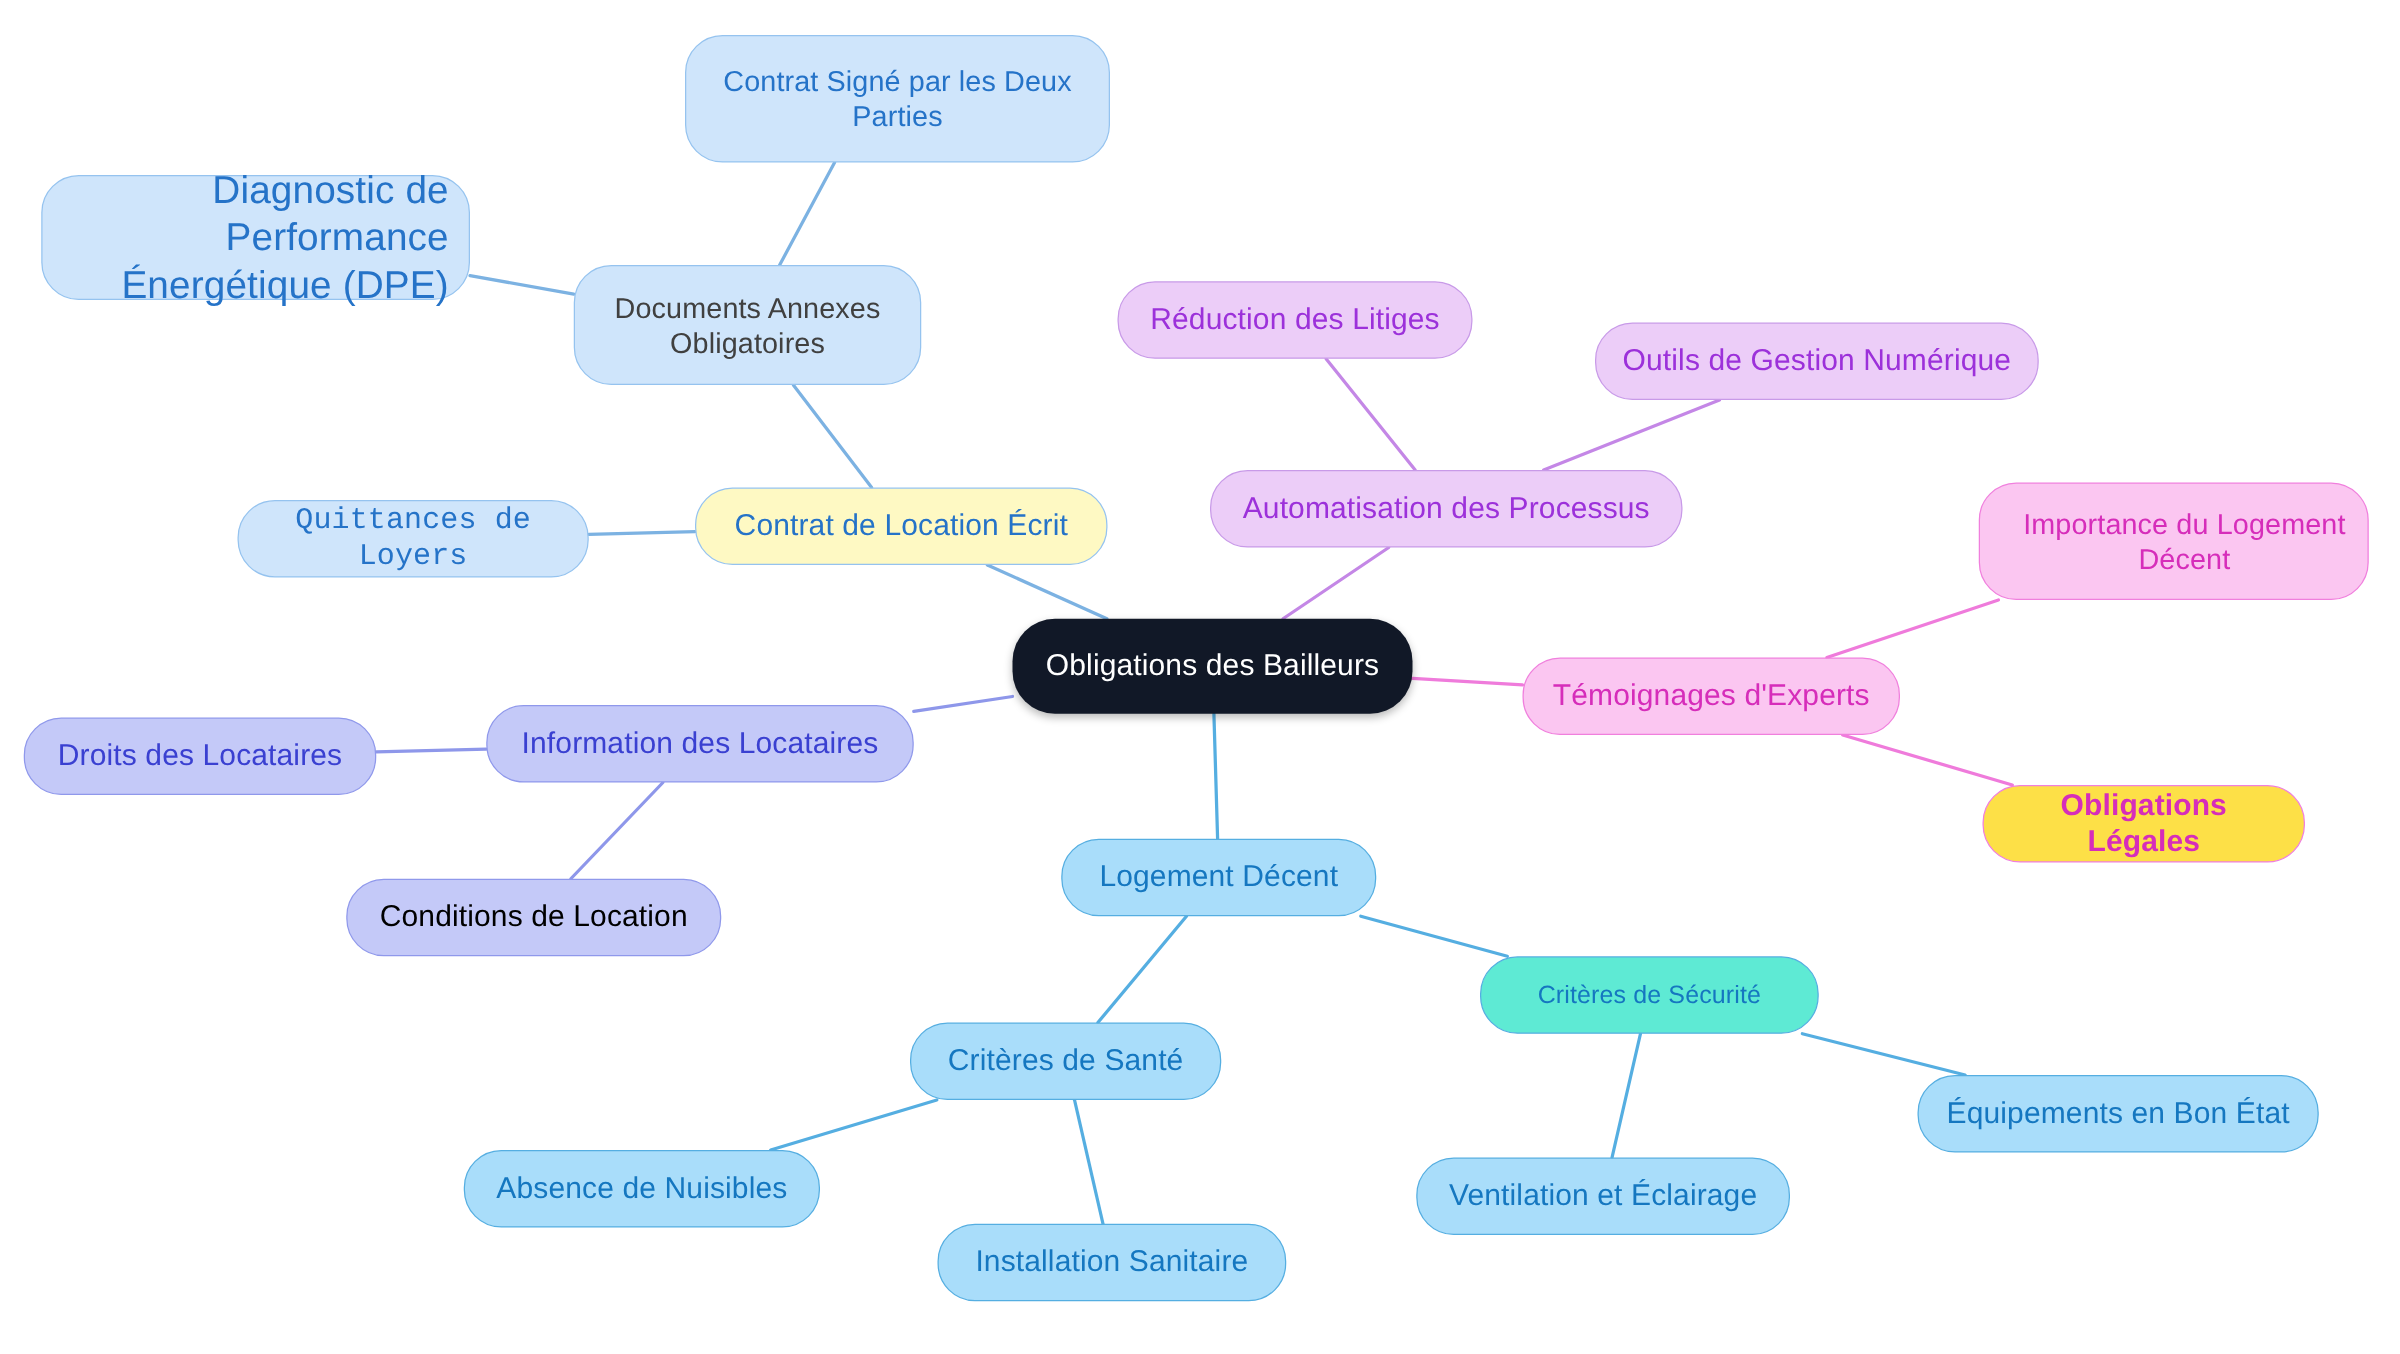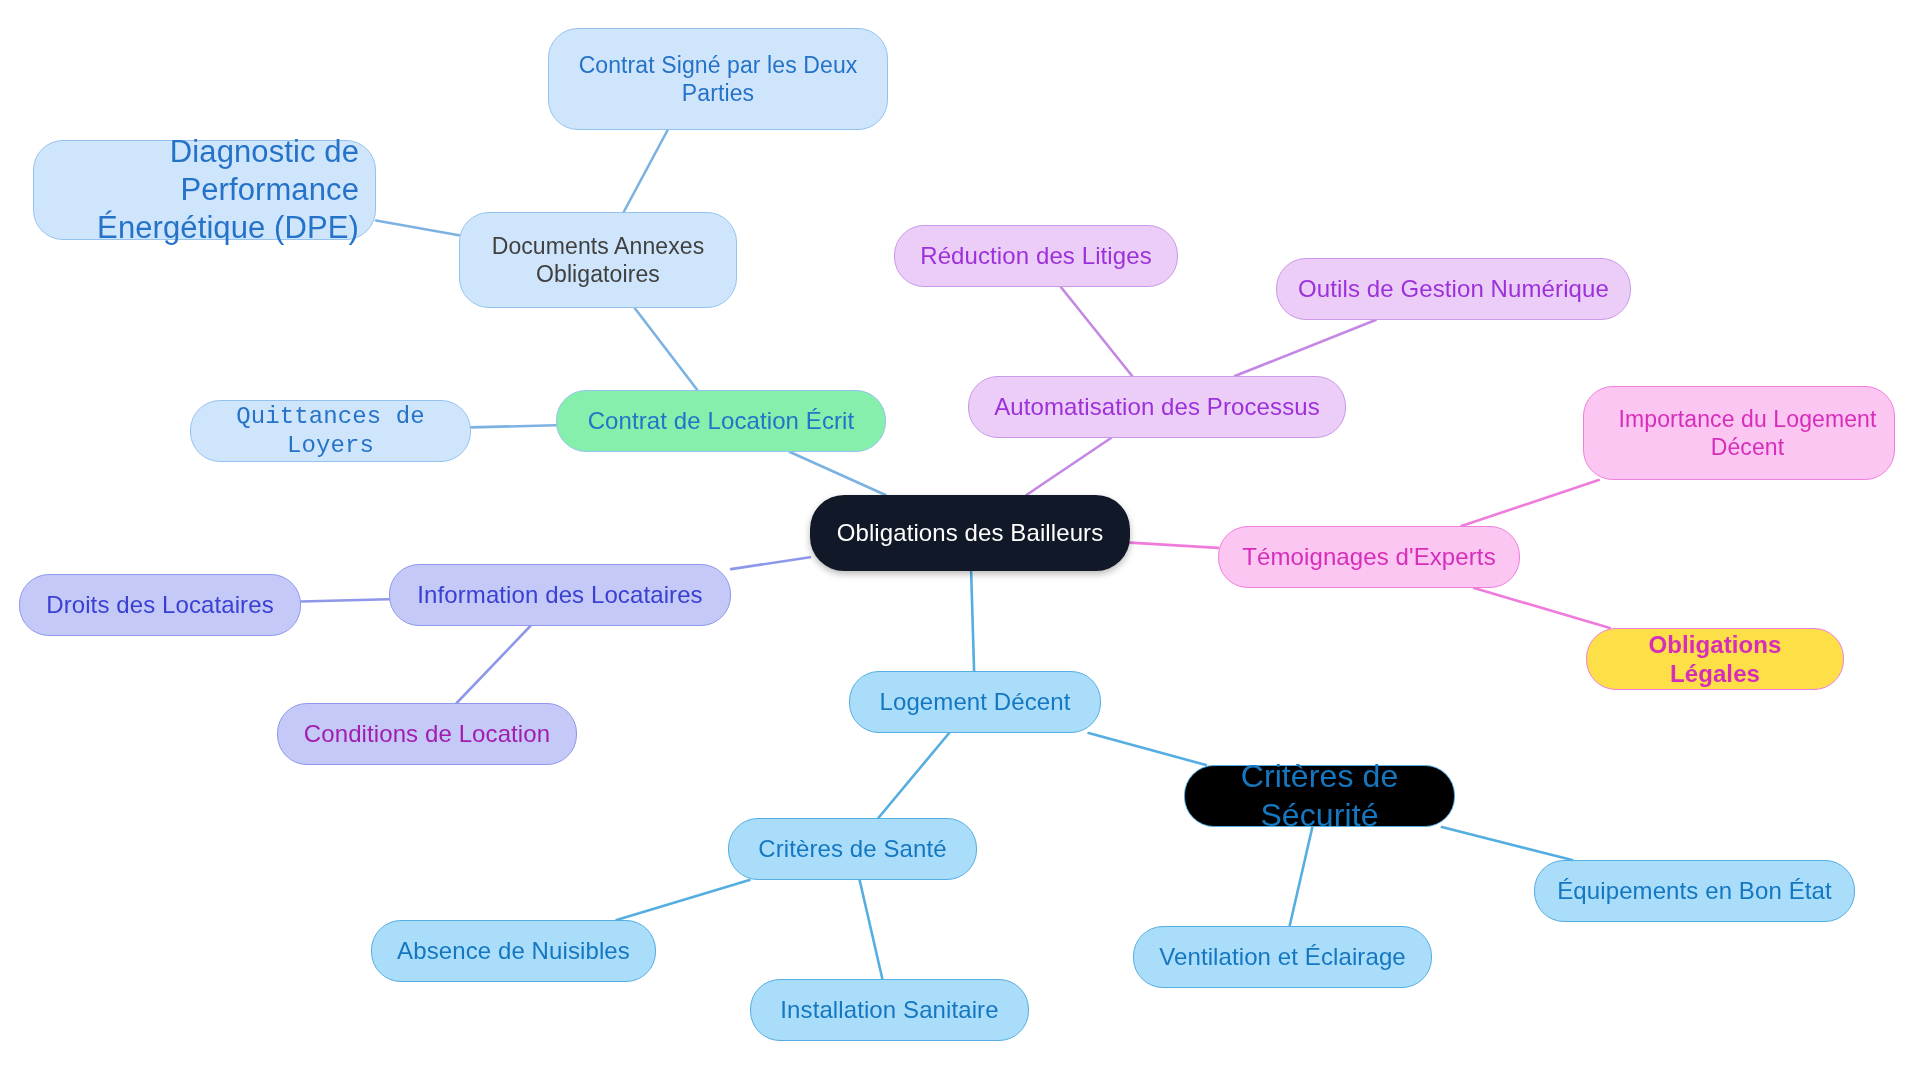--- a/index.html
+++ b/index.html
@@ -70,39 +70,39 @@
       <line x1="971.1242603550296" y1="571" x2="974.0828402366864" y2="671" stroke="#55aee1" stroke-width="2.6" stroke-linecap="round"></line>
       <line x1="949.1666666666666" y1="733" x2="878.3333333333334" y2="818" stroke="#55aee1" stroke-width="2.6" stroke-linecap="round"></line>
       <line x1="749.4705882352941" y1="880" x2="616.5294117647059" y2="920" stroke="#55aee1" stroke-width="2.6" stroke-linecap="round"></line>
       <line x1="859.6242236024844" y1="880" x2="882.3757763975156" y2="979" stroke="#55aee1" stroke-width="2.6" stroke-linecap="round"></line>
       <line x1="1088.6117021276596" y1="733" x2="1205.8882978723404" y2="765" stroke="#55aee1" stroke-width="2.6" stroke-linecap="round"></line>
       <line x1="1312.3757763975154" y1="827" x2="1289.6242236024846" y2="926" stroke="#55aee1" stroke-width="2.6" stroke-linecap="round"></line>
       <line x1="1441.8684210526317" y1="827" x2="1572.1315789473683" y2="860" stroke="#55aee1" stroke-width="2.6" stroke-linecap="round"></line>
     </svg>
   <div id="node-layer">
       <div class="node root" style="left: 810px; top: 495px; width: 320px; height: 76px; background: rgb(17, 24, 39); border-color: rgb(17, 24, 39); color: rgb(255, 255, 255); font-size: 24px;">Obligations des Bailleurs</div>
-      <div class="node" style="left: 556px; top: 390px; width: 330px; height: 62px; background: #86efac; border-color: rgb(149, 195, 239); color: rgb(37, 115, 200); font-size: 24px;">Contrat de Location Écrit</div>
+      <div class="node" style="left: 556px; top: 390px; width: 330px; height: 62px; background: #fef9c3; border-color: rgb(149, 195, 239); color: rgb(37, 115, 200); font-size: 24px;">Contrat de Location Écrit</div>
       <div class="node" style="left: 459px; top: 212px; width: 278px; height: 96px; background: rgb(207, 229, 251); border-color: rgb(149, 195, 239); color: #404040; font-size: 23px;">Documents Annexes
 Obligatoires</div>
       <div class="node" style="left: 548px; top: 28px; width: 340px; height: 102px; background: rgb(207, 229, 251); border-color: rgb(149, 195, 239); color: rgb(37, 115, 200); font-size: 23px;">Contrat Signé par les Deux
 Parties</div>
       <div class="node" style="left: 33px; top: 140px; width: 343px; height: 100px; background: rgb(207, 229, 251); border-color: rgb(149, 195, 239); color: rgb(37, 115, 200); font-size: 31px; text-align: right;">Diagnostic de Performance
 Énergétique (DPE)</div>
       <div class="node" style="left: 190px; top: 400px; width: 281px; height: 62px; background: rgb(207, 229, 251); border-color: rgb(149, 195, 239); color: rgb(37, 115, 200); font-size: 24px; font-family: Liberation Mono, monospace;">Quittances de Loyers</div>
       <div class="node" style="left: 968px; top: 376px; width: 378px; height: 62px; background: rgb(236, 205, 248); border-color: rgb(200, 154, 232); color: rgb(156, 49, 218); font-size: 24px;">Automatisation des Processus</div>
       <div class="node" style="left: 894px; top: 225px; width: 284px; height: 62px; background: rgb(236, 205, 248); border-color: rgb(200, 154, 232); color: rgb(156, 49, 218); font-size: 24px;">Réduction des Litiges</div>
       <div class="node" style="left: 1276px; top: 258px; width: 355px; height: 62px; background: rgb(236, 205, 248); border-color: rgb(200, 154, 232); color: rgb(156, 49, 218); font-size: 24px;">Outils de Gestion Numérique</div>
       <div class="node" style="left: 1218px; top: 526px; width: 302px; height: 62px; background: rgb(251, 198, 241); border-color: rgb(240, 127, 221); color: rgb(214, 45, 186); font-size: 24px;">Témoignages d'Experts</div>
       <div class="node" style="left: 1583px; top: 386px; width: 312px; height: 94px; background: rgb(251, 198, 241); border-color: rgb(240, 127, 221); color: rgb(214, 45, 186); font-size: 23px; padding-left: 33px;">Importance du Logement
 Décent</div>
       <div class="node" style="left: 1586px; top: 628px; width: 258px; height: 62px; background: #fde047; border-color: rgb(240, 127, 221); color: rgb(214, 45, 186); font-size: 24px; font-weight: bold;">Obligations Légales</div>
       <div class="node" style="left: 389px; top: 564px; width: 342px; height: 62px; background: rgb(196, 201, 248); border-color: rgb(143, 152, 235); color: rgb(58, 64, 209); font-size: 24px;">Information des Locataires</div>
       <div class="node" style="left: 19px; top: 574px; width: 282px; height: 62px; background: rgb(196, 201, 248); border-color: rgb(143, 152, 235); color: rgb(58, 64, 209); font-size: 24px;">Droits des Locataires</div>
-      <div class="node" style="left: 277px; top: 703px; width: 300px; height: 62px; background: rgb(196, 201, 248); border-color: rgb(143, 152, 235); color: #a21caf; font-size: 24px;">Conditions de Location</div>
+      <div class="node" style="left: 277px; top: 703px; width: 300px; height: 62px; background: rgb(196, 201, 248); border-color: rgb(143, 152, 235); color: #000000; font-size: 24px;">Conditions de Location</div>
       <div class="node" style="left: 849px; top: 671px; width: 252px; height: 62px; background: rgb(169, 221, 250); border-color: rgb(85, 174, 225); color: rgb(21, 119, 192); font-size: 24px;">Logement Décent</div>
       <div class="node" style="left: 728px; top: 818px; width: 249px; height: 62px; background: rgb(169, 221, 250); border-color: rgb(85, 174, 225); color: rgb(21, 119, 192); font-size: 24px;">Critères de Santé</div>
       <div class="node" style="left: 371px; top: 920px; width: 285px; height: 62px; background: rgb(169, 221, 250); border-color: rgb(85, 174, 225); color: rgb(21, 119, 192); font-size: 24px;">Absence de Nuisibles</div>
       <div class="node" style="left: 750px; top: 979px; width: 279px; height: 62px; background: rgb(169, 221, 250); border-color: rgb(85, 174, 225); color: rgb(21, 119, 192); font-size: 24px;">Installation Sanitaire</div>
-      <div class="node" style="left: 1184px; top: 765px; width: 271px; height: 62px; background: #000000; border-color: rgb(85, 174, 225); color: rgb(21, 119, 192); font-size: 32px;">Critères de Sécurité</div>
+      <div class="node" style="left: 1184px; top: 765px; width: 271px; height: 62px; background: #5eead4; border-color: rgb(85, 174, 225); color: rgb(21, 119, 192); font-size: 20px;">Critères de Sécurité</div>
       <div class="node" style="left: 1133px; top: 926px; width: 299px; height: 62px; background: rgb(169, 221, 250); border-color: rgb(85, 174, 225); color: rgb(21, 119, 192); font-size: 24px;">Ventilation et Éclairage</div>
       <div class="node" style="left: 1534px; top: 860px; width: 321px; height: 62px; background: rgb(169, 221, 250); border-color: rgb(85, 174, 225); color: rgb(21, 119, 192); font-size: 24px;">Équipements en Bon État</div>
     </div>
 </div>
 
 </body></html>

